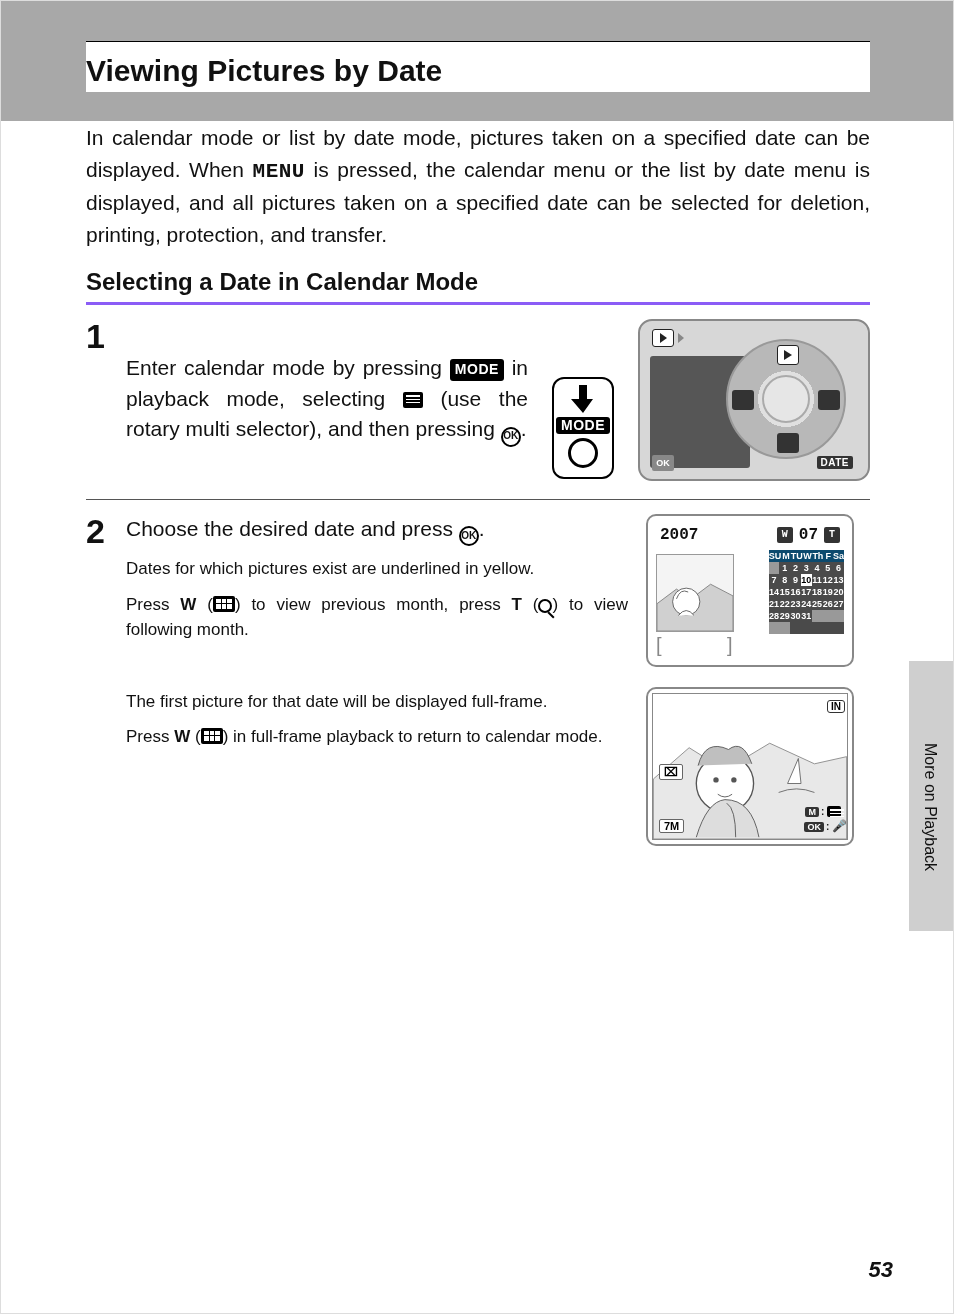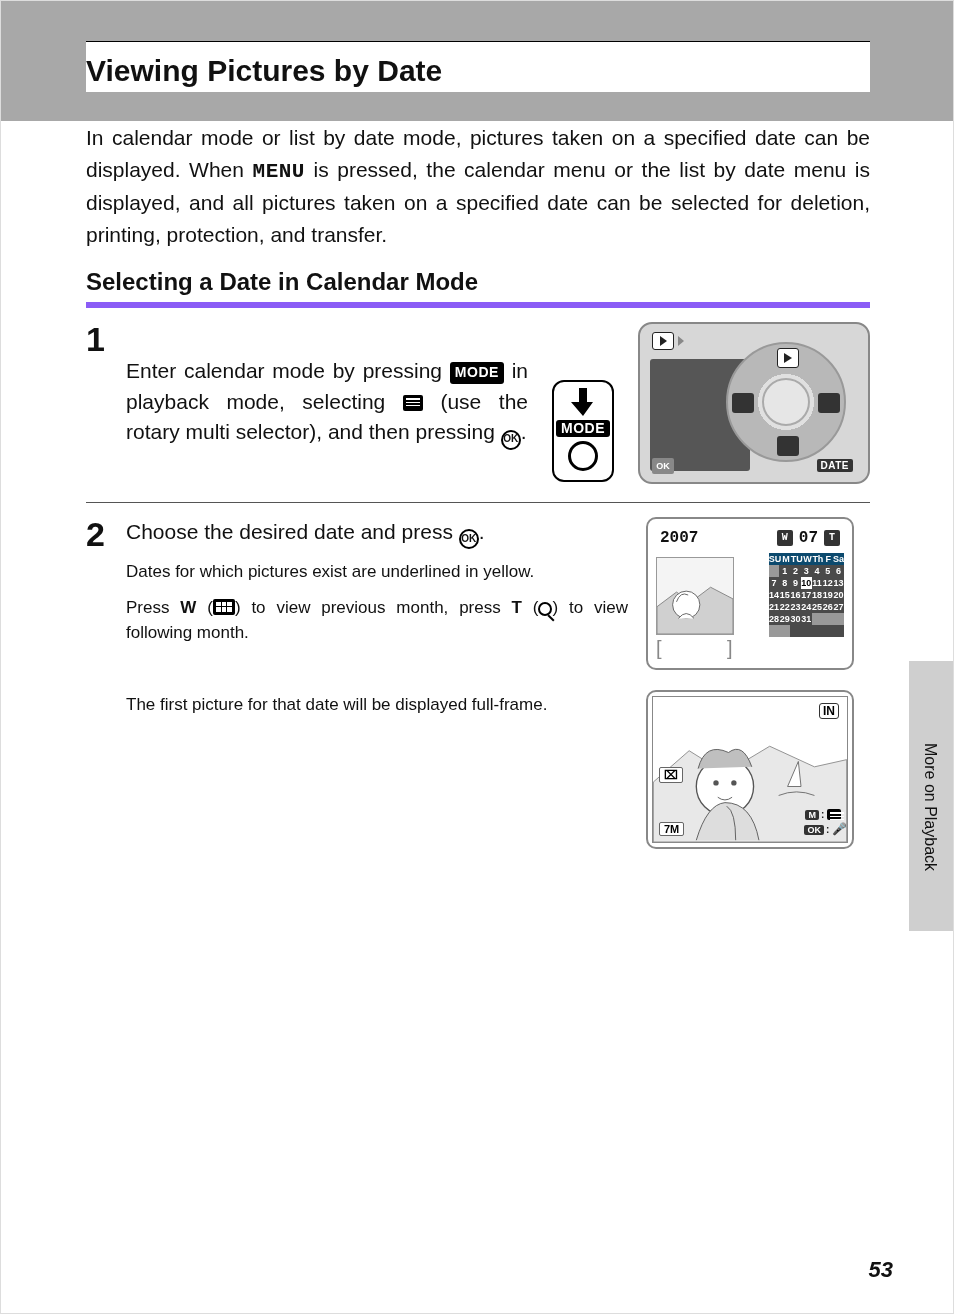--- a/index.html
+++ b/index.html
@@ -43,21 +43,21 @@
   .menu-label {
     font-family: Liberation Mono, monospace;
     font-weight: 900;
     letter-spacing: 0.5px;
     font-stretch: condensed;
   }
   h2 {
     margin-top: 18px;
     font-size: 24px;
     font-weight: 700;
-    border-bottom: 6px solid #8b5cf6;
+    border-bottom: 3px solid #8b5cf6;
     padding-bottom: 6px;
   }
   .step {
     border-bottom: 1px solid #555;
     padding: 14px 0 18px 0;
     display: flex;
   }
   .step:last-of-type { border-bottom: none; }
   .step-num {
     font-size: 34px;
@@ -354,25 +354,25 @@
   }
   .full-inner .badge {
     position:absolute;
     font-size:10px;
     font-weight:700;
     background:#333; color:#fff;
     padding:1px 3px;
     border-radius:2px;
   }
   .full-inner .in-badge {
-    top:6px; right:8px;
+    top:6px; right:2px;
     background:#fff; color:#000;
     border:1px solid #333;
     border-radius:3px;
-    font-size:12px;
+    font-size:10px;
     padding:0 3px;
   }
   .full-inner .mode-row { right:6px; bottom:22px; background:transparent; color:#222; padding:0;}
   .full-inner .ok-row { right:0; bottom:6px; background:transparent; color:#222; padding:0;}
   .small-box { display:inline-block; background:#333; color:#fff; font-size:9px; padding:0 3px; border-radius:2px; margin-right:2px;}
   .full-inner .cal-badge { left:6px; top:70px; background:#fff; color:#000; border:1px solid #666; font-size:12px; padding:0 4px;}
   .full-inner .size-badge { left:6px; bottom:6px; background:#fff; color:#000; border:1px solid #666; font-size:11px; padding:0 4px;}
 
   
   .side-tab {
@@ -450,20 +450,23 @@
     <div class="step-body step2-flex">
       <div class="step2-left">
         <p class="step-head">
           <span>Choose the desired date and press </span><span class="ok-icon">OK</span><span>.</span>
         </p>
         <p class="sub">Dates for which pictures exist are underlined in yellow.</p>
         <p class="sub">
           <span>Press </span><b>W</b><span> (</span><span class="thumb-icon"></span><span>) to view previous month, press </span><b>T</b><span> (</span><span class="mag-icon"></span><span>) to view following month.</span>
         </p>
         <p class="sub" style="margin-top:46px;">The first picture for that date will be displayed full-frame.</p>
+        <p class="sub">
+          <span>Press </span><b>W</b><span> (</span><span class="thumb-icon"></span><span>) in full-frame playback to return to calendar mode.</span>
+        </p>
       </div>
 
       <div class="step2-right">
 
         <div class="screen-fig cal-screen">
           <div class="cal-top">
             <span>2007</span>
             <span class="mid">
               <span class="wt-box">W</span>
               <span>07</span>

